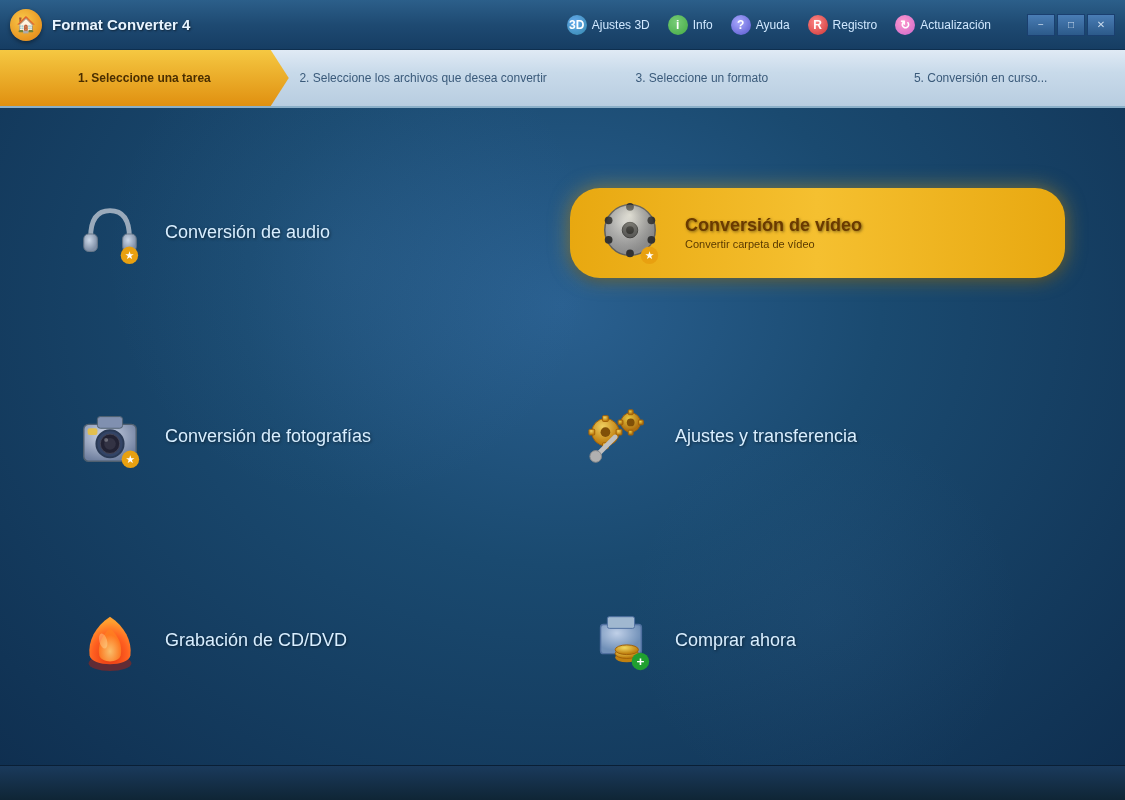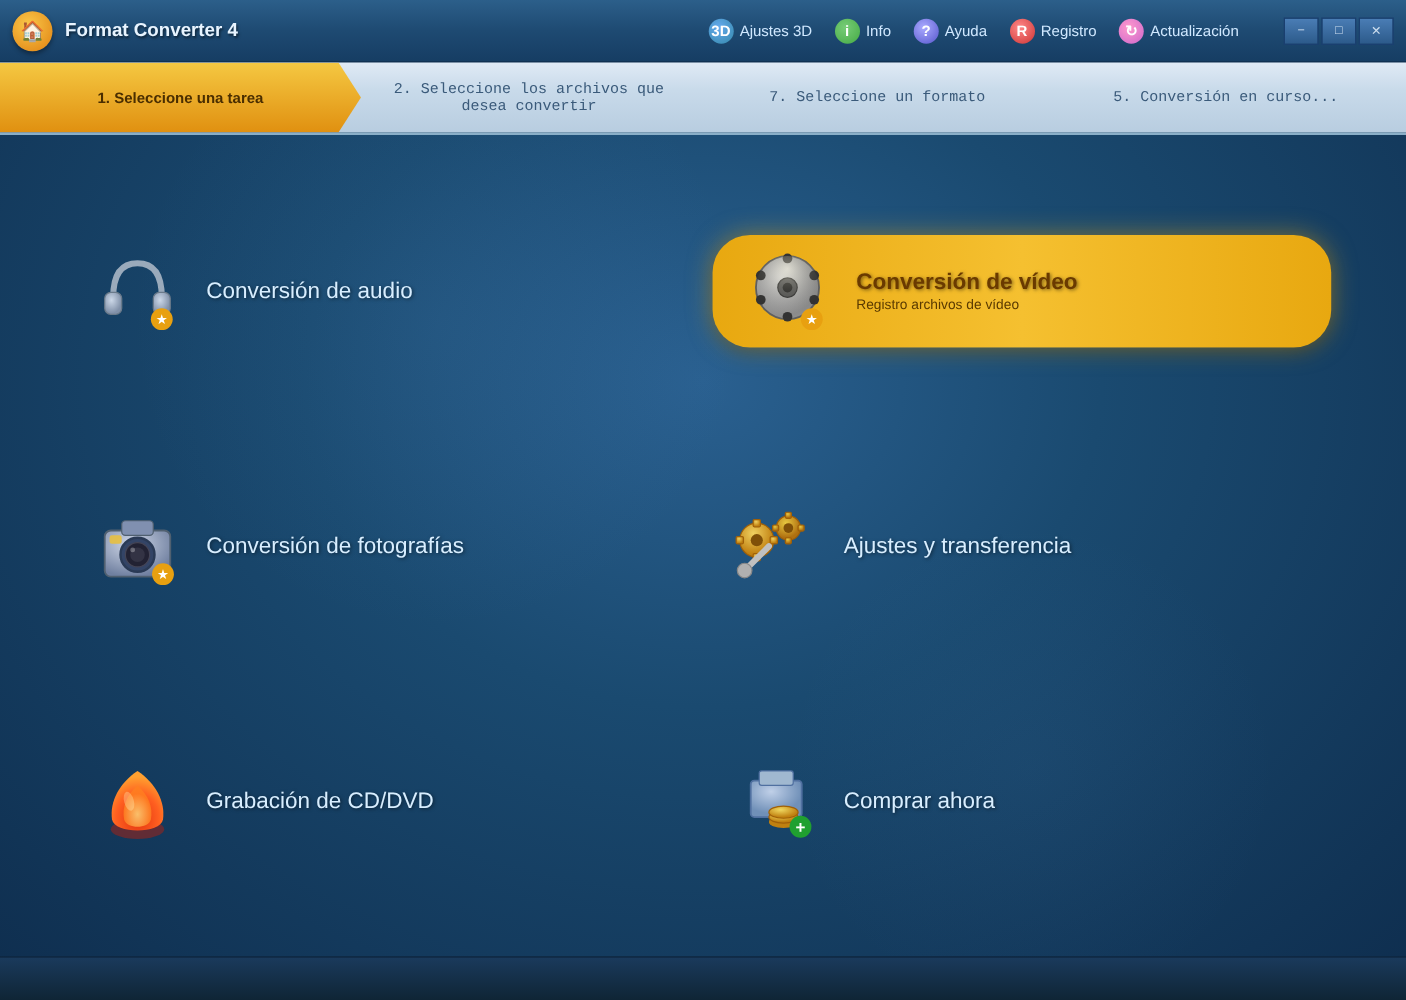--- a/index.html
+++ b/index.html
@@ -115,21 +115,20 @@
       background: linear-gradient(to bottom, #f5c842, #e09010);
       color: #4a2e00;
       font-weight: bold;
       z-index: 2;
     }
     .step:not(.active) {
       background: transparent;
     }
     .step:not(:first-child) {
       margin-left: -10px;
-      font-family: Liberation Mono, monospace;
     }
 
     
     #main {
       width: 100%;
       height: calc(800px - 50px - 58px - 35px);
       background: radial-gradient(ellipse at 50% 30%, #2a6090 0%, #1a4a70 40%, #0f2f50 100%);
       position: relative;
       overflow: hidden;
       padding: 30px 60px;
@@ -263,21 +262,21 @@
 </div>
 
 <div id="steps-bar">
   <div class="step active">
     <span>1. Seleccione una tarea</span>
   </div>
   <div class="step">
     <span>2. Seleccione los archivos que desea convertir</span>
   </div>
   <div class="step">
-    <span>7. Seleccione un formato</span>
+    <span>3. Seleccione un formato</span>
   </div>
   <div class="step">
     <span>5. Conversión en curso...</span>
   </div>
 </div>
 
 <div id="main">
 
   <div class="menu-item">
     <div class="item-icon">
@@ -331,21 +330,21 @@
         <circle cx="35" cy="32" r="4" fill="#222"></circle>
 
         <circle cx="35" cy="32" r="26" fill="url(#reelGlow)" opacity="0.4"></circle>
 
         <circle cx="55" cy="58" r="9" fill="#e8a010"></circle>
         <text x="55" y="62" text-anchor="middle" font-size="11" fill="#fff">★</text>
       </svg>
     </div>
     <div>
       <div class="item-label">Conversión de vídeo</div>
-      <div class="item-sublabel">Registro archivos de vídeo</div>
+      <div class="item-sublabel">Convertir carpeta de vídeo</div>
     </div>
   </div>
 
   <div class="menu-item">
     <div class="item-icon">
       <svg class="svg-icon" viewBox="0 0 70 70">
         <defs>
           <radialGradient id="camGrad" cx="40%" cy="30%" r="70%">
             <stop offset="0%" stop-color="#d0d8e8"></stop>
             <stop offset="100%" stop-color="#7080a0"></stop>

